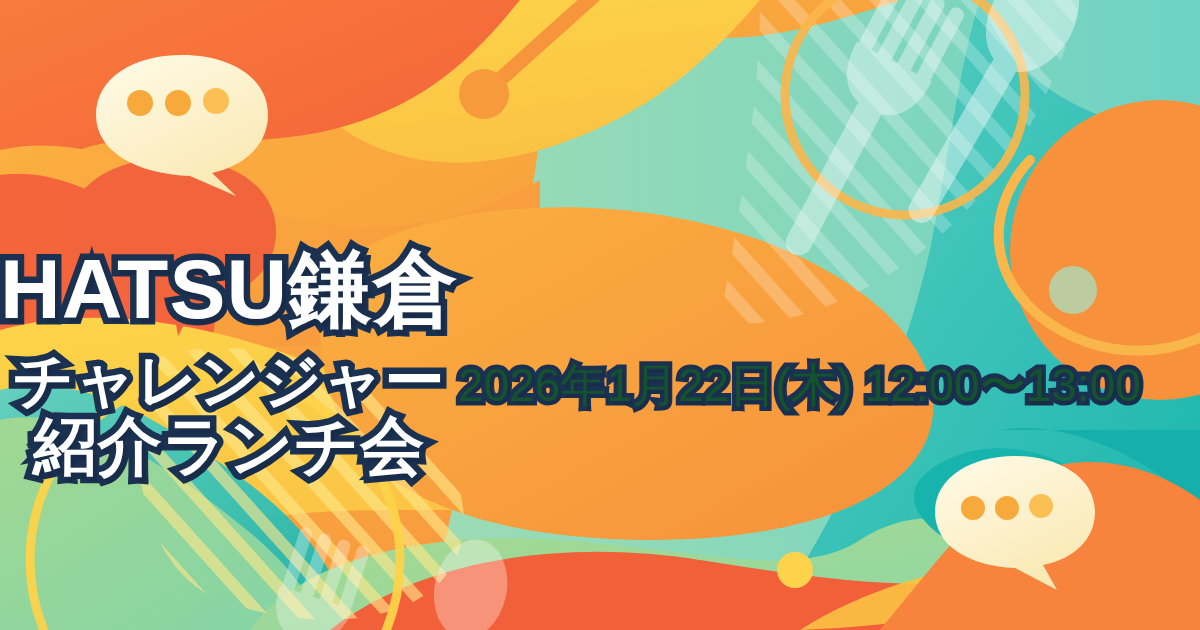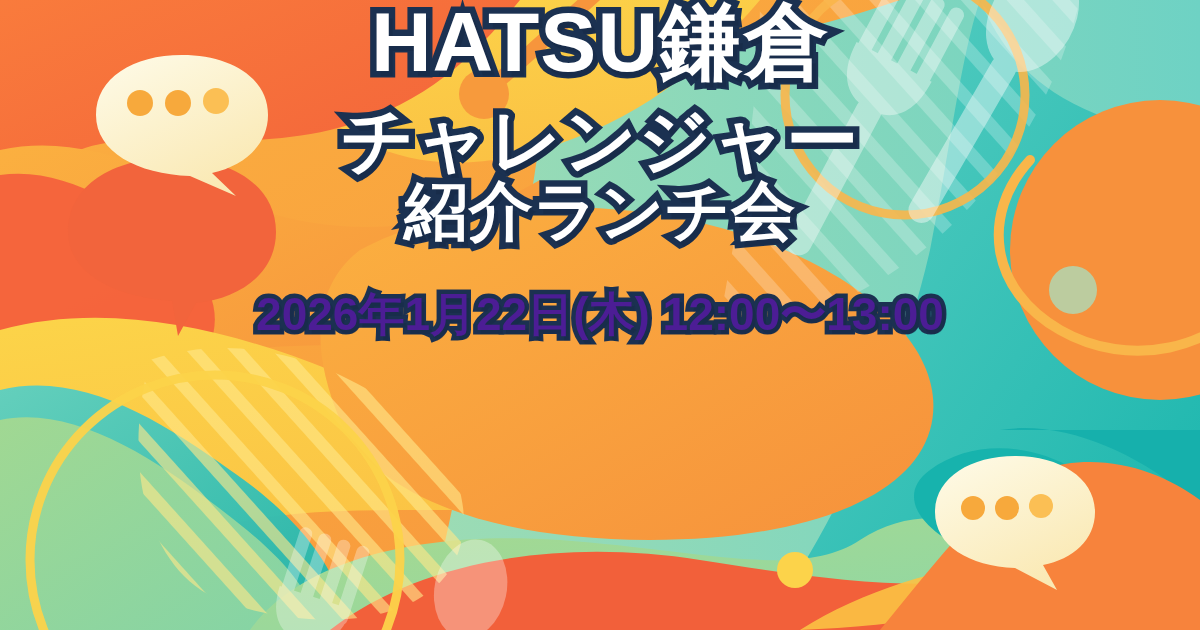--- a/index.html
+++ b/index.html
@@ -27,23 +27,24 @@
     height: 100%;
   }
 
   .bg-svg { display: block; width: 1200px; height: 630px; }
 
   
   .content {
     position: absolute;
     inset: 0;
     display: flex;
-    flex-direction: column;
+    flex-direction: row;
     align-items: center;
     justify-content: flex-start;
+    padding-top: 96px;
     box-sizing: border-box;
     z-index: 10;
     pointer-events: none;
   }
 
   .title-block {
     display: flex;
     flex-direction: column;
     align-items: center;
     gap: 2px;
@@ -56,36 +57,36 @@
     color: #ffffff;
     letter-spacing: 0.5px;
     white-space: nowrap;
     -webkit-text-stroke: 13px #1b3151;
     paint-order: stroke fill;
     text-shadow:
       4px 5px 0 rgba(20, 38, 64, 0.35);
   }
 
   .title-line.l1 { font-size: 84px; letter-spacing: 1px; }
-  .title-line.l2 { font-size: 72px; margin-top: 16px; }
+  .title-line.l2 { font-size: 60px; margin-top: 16px; font-family: Liberation Serif, serif; }
   .title-line.l3 { font-size: 64px; }
 
   .info-block {
     display: flex;
     flex-direction: column;
     align-items: center;
     margin-top: 44px;
     gap: 6px;
   }
 
   .info-line {
     font-size: 46px;
     line-height: 1.15;
-    font-weight: 700;
-    color: #4c1d95;
+    font-weight: 400;
+    color: #14532d;
     white-space: nowrap;
     -webkit-text-stroke: 9px #1b3151;
     paint-order: stroke fill;
     text-shadow: 3px 4px 0 rgba(20, 38, 64, 0.3);
   }
 
   .info-line.venue { font-size: 46px; }
 </style>
 </head>
 <body>

